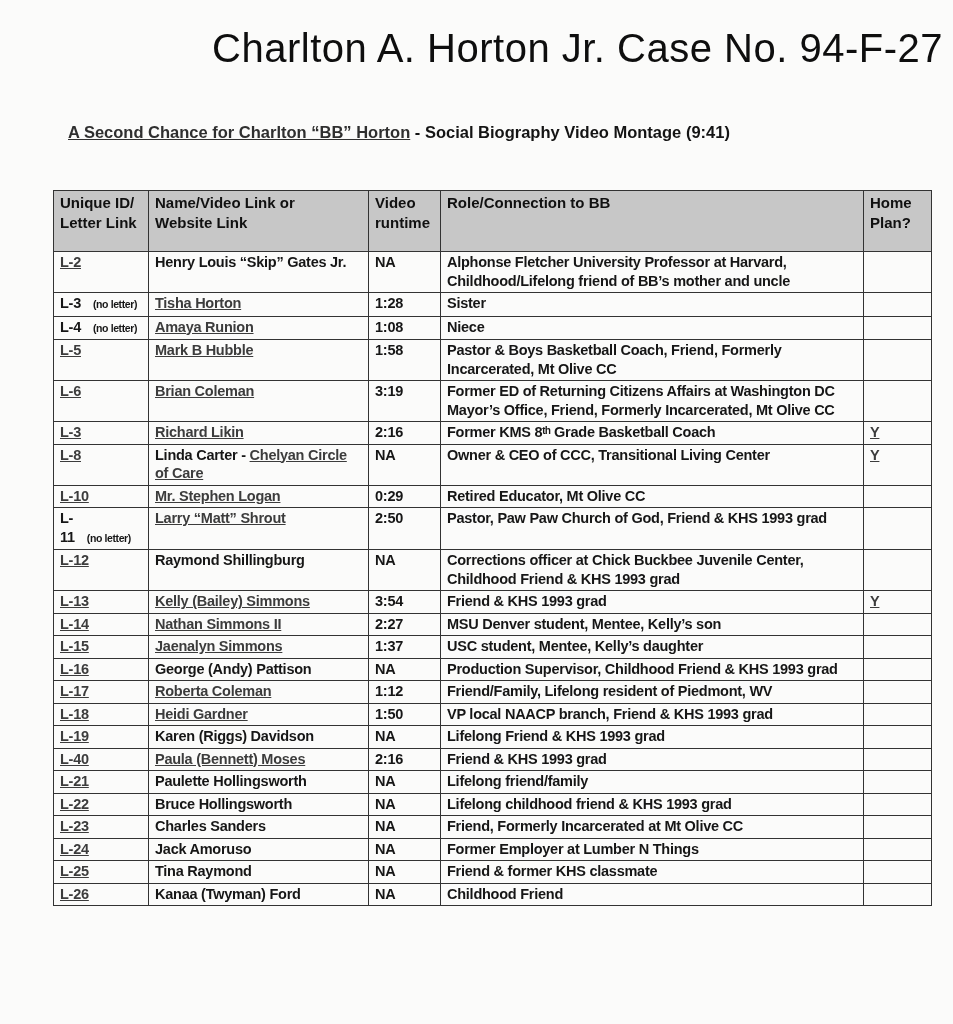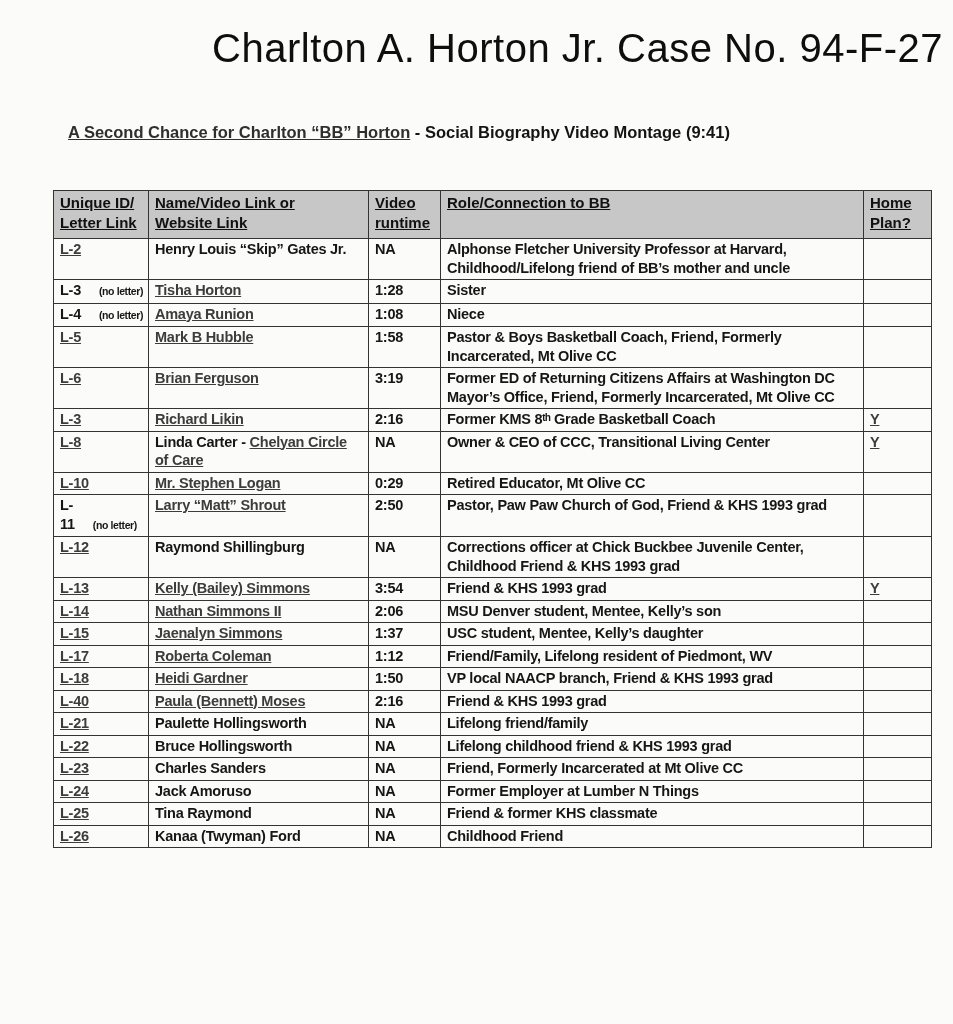--- a/index.html
+++ b/index.html
@@ -39,43 +39,42 @@
   .video-table th, .video-table td {
     border: 1.5px solid #333333;
     vertical-align: top;
     text-align: left;
     overflow: hidden;
   }
   .video-table th {
     background: #c7c7c7;
     font-size: 15px;
     font-weight: 700;
-    padding: 2px 6px 5px;
+    padding: 2px 6px 18px;
     line-height: 20px;
     color: #111;
-    text-decoration: underline;
   }
   .video-table td {
     font-size: 14.5px;
     font-weight: 700;
     padding: 1px 5px 2px 6px;
     line-height: 18.5px;
     letter-spacing: -0.25px;
     color: #161616;
   }
   .link {
     color: #3c3c3c;
     text-decoration: underline;
     cursor: pointer;
   }
   .note {
     font-size: 10.5px;
     font-weight: 600;
     letter-spacing: -0.4px;
-    margin-left: 18px;
+    margin-left: 12px;
     white-space: nowrap;
   }
   .col-id      { width: 95px; }
   .col-name    { width: 220px; }
   .col-runtime { width: 72px; }
   .col-role    { width: 423px; }
   .col-home    { width: 68px; }
 </style>
 </head>
 <body>
@@ -141,21 +140,21 @@
         </tr>
         <tr>
           <td><a class="link">L-5</a></td>
           <td><a class="link">Mark B Hubble</a></td>
           <td>1:58</td>
           <td>Pastor &amp; Boys Basketball Coach, Friend, Formerly Incarcerated, Mt Olive CC</td>
           <td></td>
         </tr>
         <tr>
           <td><a class="link">L-6</a></td>
-          <td><a class="link">Brian Ferguson</a></td>
+          <td><a class="link">Brian Coleman</a></td>
           <td>3:19</td>
           <td>Former ED of Returning Citizens Affairs at Washington DC Mayor’s Office, Friend, Formerly Incarcerated, Mt Olive CC</td>
           <td></td>
         </tr>
         <tr>
           <td><a class="link">L-3</a></td>
           <td><a class="link">Richard Likin</a></td>
           <td>2:16</td>
           <td>Former KMS 8ᵗʰ Grade Basketball Coach</td>
           <td><a class="link">Y</a></td>
@@ -191,46 +190,60 @@
         <tr>
           <td><a class="link">L-13</a></td>
           <td><a class="link">Kelly (Bailey) Simmons</a></td>
           <td>3:54</td>
           <td>Friend &amp; KHS 1993 grad</td>
           <td><a class="link">Y</a></td>
         </tr>
         <tr>
           <td><a class="link">L-14</a></td>
           <td><a class="link">Nathan Simmons II</a></td>
-          <td>2:06</td>
+          <td>2:27</td>
           <td>MSU Denver student, Mentee, Kelly’s son</td>
           <td></td>
         </tr>
         <tr>
           <td><a class="link">L-15</a></td>
           <td><a class="link">Jaenalyn Simmons</a></td>
           <td>1:37</td>
           <td>USC student, Mentee, Kelly’s daughter</td>
           <td></td>
         </tr>
         <tr>
+          <td><a class="link">L-16</a></td>
+          <td><span class="">George (Andy) Pattison</span></td>
+          <td>NA</td>
+          <td>Production Supervisor, Childhood Friend &amp; KHS 1993 grad</td>
+          <td></td>
+        </tr>
+        <tr>
           <td><a class="link">L-17</a></td>
           <td><a class="link">Roberta Coleman</a></td>
           <td>1:12</td>
           <td>Friend/Family, Lifelong resident of Piedmont, WV</td>
           <td></td>
         </tr>
         <tr>
           <td><a class="link">L-18</a></td>
           <td><a class="link">Heidi Gardner</a></td>
           <td>1:50</td>
           <td>VP local NAACP branch, Friend &amp; KHS 1993 grad</td>
           <td></td>
         </tr>
         <tr>
+          <td><a class="link">L-19</a></td>
+          <td><span class="">Karen (Riggs) Davidson</span></td>
+          <td>NA</td>
+          <td>Lifelong Friend &amp; KHS 1993 grad</td>
+          <td></td>
+        </tr>
+        <tr>
           <td><a class="link">L-40</a></td>
           <td><a class="link">Paula (Bennett) Moses</a></td>
           <td>2:16</td>
           <td>Friend &amp; KHS 1993 grad</td>
           <td></td>
         </tr>
         <tr>
           <td><a class="link">L-21</a></td>
           <td><span class="">Paulette Hollingsworth</span></td>
           <td>NA</td>

